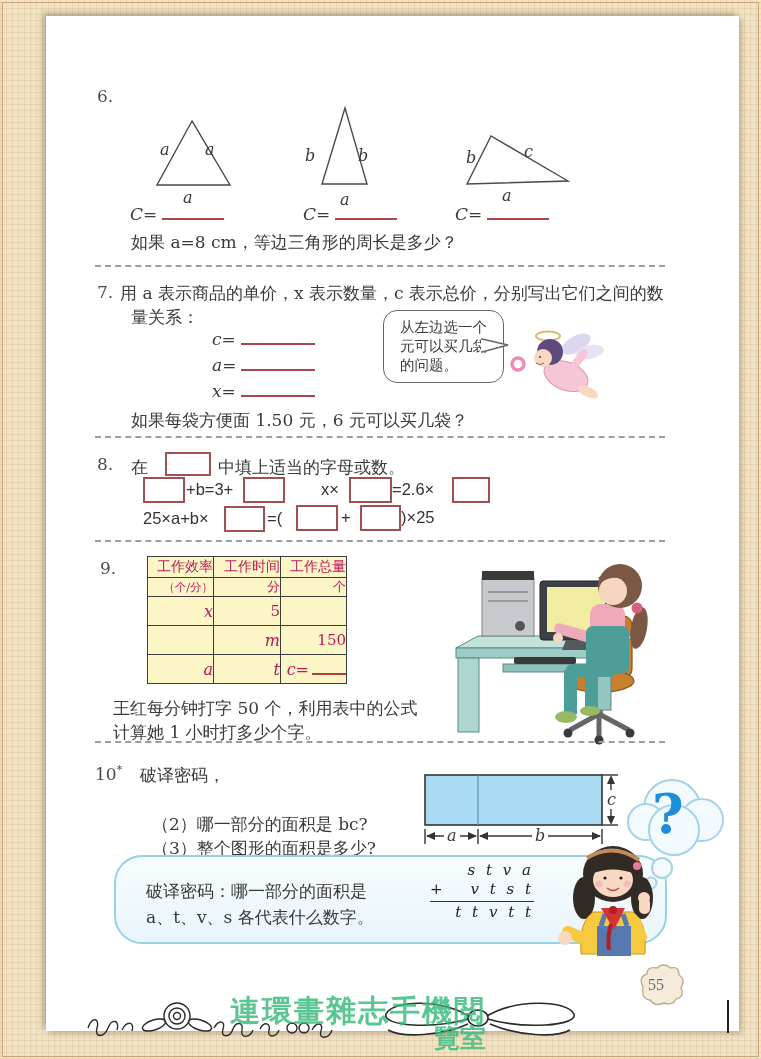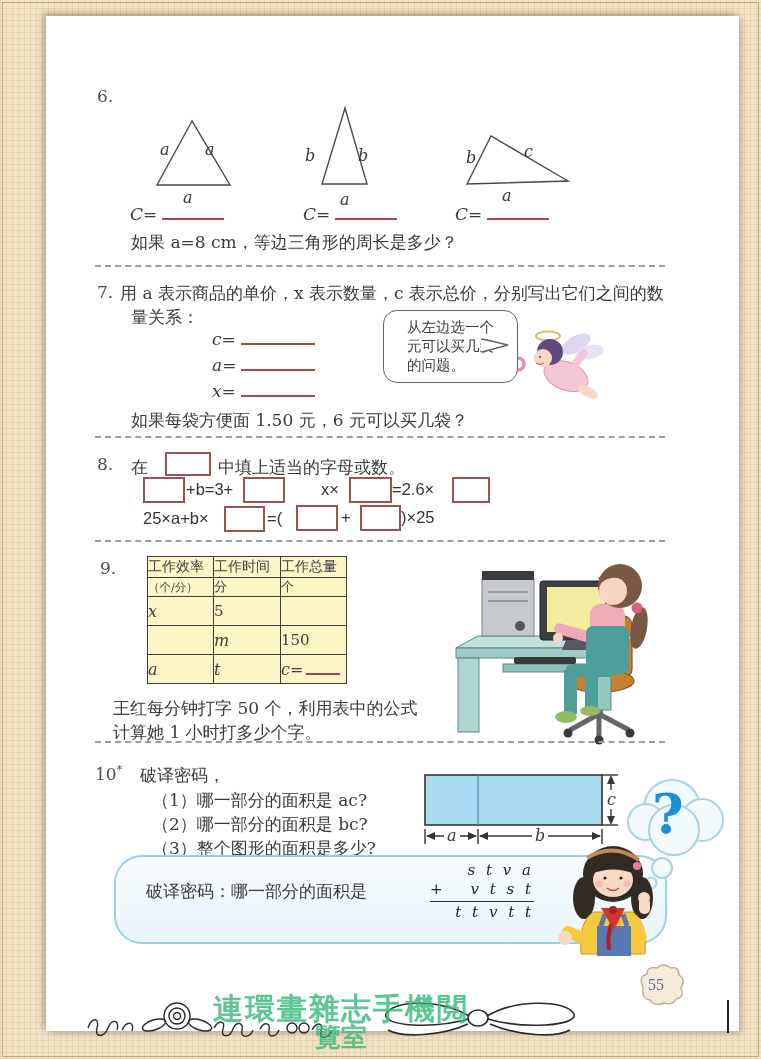--- a/index.html
+++ b/index.html
@@ -18,35 +18,35 @@
   .txt{font-size:17px;white-space:nowrap}
   .num{font-size:17px;color:#4a4a52}
   .var{font-style:italic;font-family:"DejaVu Serif","Liberation Serif",serif}
   .tri-label{font-style:italic;font-size:16px;white-space:nowrap}
   .blank{display:inline-block;width:62px;height:13px;border-bottom:2px solid #a84848;vertical-align:baseline;margin-left:5px}
   .blank74{width:74px}
   .redbox{border:2px solid #a05050;background:#fff;display:block}
   .eq{font-family:"Liberation Sans","DejaVu Sans",sans-serif;font-size:16.5px;white-space:nowrap;color:#333}
   .dash{border-top:2px dashed #9d9d9d;width:570px;height:0}
   table.work{border-collapse:collapse;background:#fcf5c6;table-layout:fixed}
-  .work td{border:1.8px solid #3c3c3c;text-align:left;padding:0;vertical-align:middle;color:#404040}
+  .work td{border:1.8px solid #3c3c3c;text-align:right;padding:0;vertical-align:middle;color:#be185d}
   .hname{height:21px;font-size:14px;white-space:nowrap}
   .hunit{height:19px;font-size:13px;white-space:nowrap}
   .hunit .fit{font-size:11.5px}
   .drow{height:29px;font-size:15px}
   .work .var{font-size:16px}
   .cell-blank{display:inline-block;width:34px;height:11px;border-bottom:2px solid #b04040;margin-left:3px}
-  .bubble{border:1.5px solid #666;border-radius:14px;background:#fff;font-size:14.5px;line-height:19px;padding:7px 23px;white-space:nowrap;z-index:2}
+  .bubble{border:1.5px solid #666;border-radius:14px;background:#fff;font-size:14.5px;line-height:19px;padding:7px 16px;white-space:nowrap;z-index:2}
   .bluebox{border:2px solid #98d0e6;border-radius:28px;background:linear-gradient(180deg,#f8fcfe,#e8f5fc);z-index:1}
   .qmark{font-weight:bold;color:#1d8fd8;font-size:54px;font-family:"DejaVu Serif",serif;z-index:3}
   .addition{font-size:15px;line-height:19px;color:#222}
   .add-row{text-align:right;font-style:italic;letter-spacing:3px;font-family:"DejaVu Serif",serif}
   .plus-sign{float:left;font-style:normal;letter-spacing:0}
   .add-line{border-top:1.7px solid #333;margin:2px 0 1px 0}
-  .watermark{color:rgba(56,186,122,.82);font-weight:bold;font-family:Liberation Mono, monospace;text-align:center;z-index:4}
+  .watermark{color:rgba(56,186,122,.82);font-weight:bold;font-family:Liberation Serif, serif;text-align:right;z-index:4}
   .wm1{font-size:30px;letter-spacing:2px;line-height:30px}
   .wm2{font-size:26px;line-height:26px}
   .pageno{font-size:16px;color:#66668e;font-family:Liberation Serif, serif}
   sup.star{font-size:11px;vertical-align:super}
   .formula-label{font-size:17px;font-style:italic}
 </style>
 </head>
 <body>
 
 <div class="screen">
@@ -216,21 +216,20 @@
     <ellipse cx="191" cy="80" rx="8" ry="21" fill="#7a5844" transform="rotate(10 191 80)"></ellipse>
     <circle cx="189" cy="60" r="5.5" fill="#d8607a"></circle>
     <circle cx="165" cy="43" r="14" fill="#f6d6c2"></circle>
     <path d="M152,32 q10,-8 22,-4" stroke="#7a5844" stroke-width="6" fill="none"></path>
   </svg>
 
   <div class="abs dash" style="left:95px;top:741px"></div>
 
   <span class="abs num" style="left:95px;top:763px"><span>10</span><sup class="star">*</sup></span>
   <span class="abs txt" style="left:140px;top:764px">破译密码，</span>
-  <span class="abs txt" style="left:152px;top:789px">（1）哪一部分的面积是 ac?</span>
   <span class="abs txt" style="left:152px;top:813px">（2）哪一部分的面积是 bc?</span>
   <span class="abs txt" style="left:152px;top:837px">（3）整个图形的面积是多少?</span>
 
   <svg class="abs" style="left:420px;top:763px" width="205" height="85">
     <rect x="5" y="12" width="177" height="50" fill="#a9dcf2" stroke="#333" stroke-width="1.6"></rect>
     <line x1="58" y1="12" x2="58" y2="62" stroke="#5590aa" stroke-width="1.2"></line>
     <line x1="182" y1="12" x2="198" y2="12" stroke="#333" stroke-width="1.4"></line>
     <line x1="182" y1="62" x2="198" y2="62" stroke="#333" stroke-width="1.4"></line>
     <line x1="191" y1="17" x2="191" y2="57" stroke="#333" stroke-width="1.4"></line>
     <polygon points="187,21 195,21 191,12" fill="#333"></polygon>
@@ -256,20 +255,21 @@
       <circle cx="84" cy="50" r="21"></circle>
       <circle cx="56" cy="60" r="25"></circle>
       <circle cx="44" cy="98" r="10"></circle>
       <circle cx="33" cy="113" r="5.5"></circle>
     </g>
   </svg>
   <span class="abs qmark" style="left:652px;top:782px">?</span>
 
   <div class="abs bluebox" style="left:114px;top:855px;width:549px;height:85px"></div>
   <span class="abs txt" style="left:146px;top:880px;z-index:2">破译密码：哪一部分的面积是</span>
+  <span class="abs txt" style="left:146px;top:906px;z-index:2">a、t、v、s 各代表什么数字。</span>
 
   <div class="abs addition" style="left:430px;top:861px;width:104px;z-index:2">
     <div class="add-row">s t v a</div>
     <div class="add-row"><span class="plus-sign">+</span><span>v t s t</span></div>
     <div class="add-line"></div>
     <div class="add-row">t t v t t</div>
   </div>
 
   <svg class="abs" style="left:553px;top:836px;z-index:3" width="120" height="120">
     <ellipse cx="60" cy="38" rx="30" ry="28" fill="#322a24"></ellipse>

